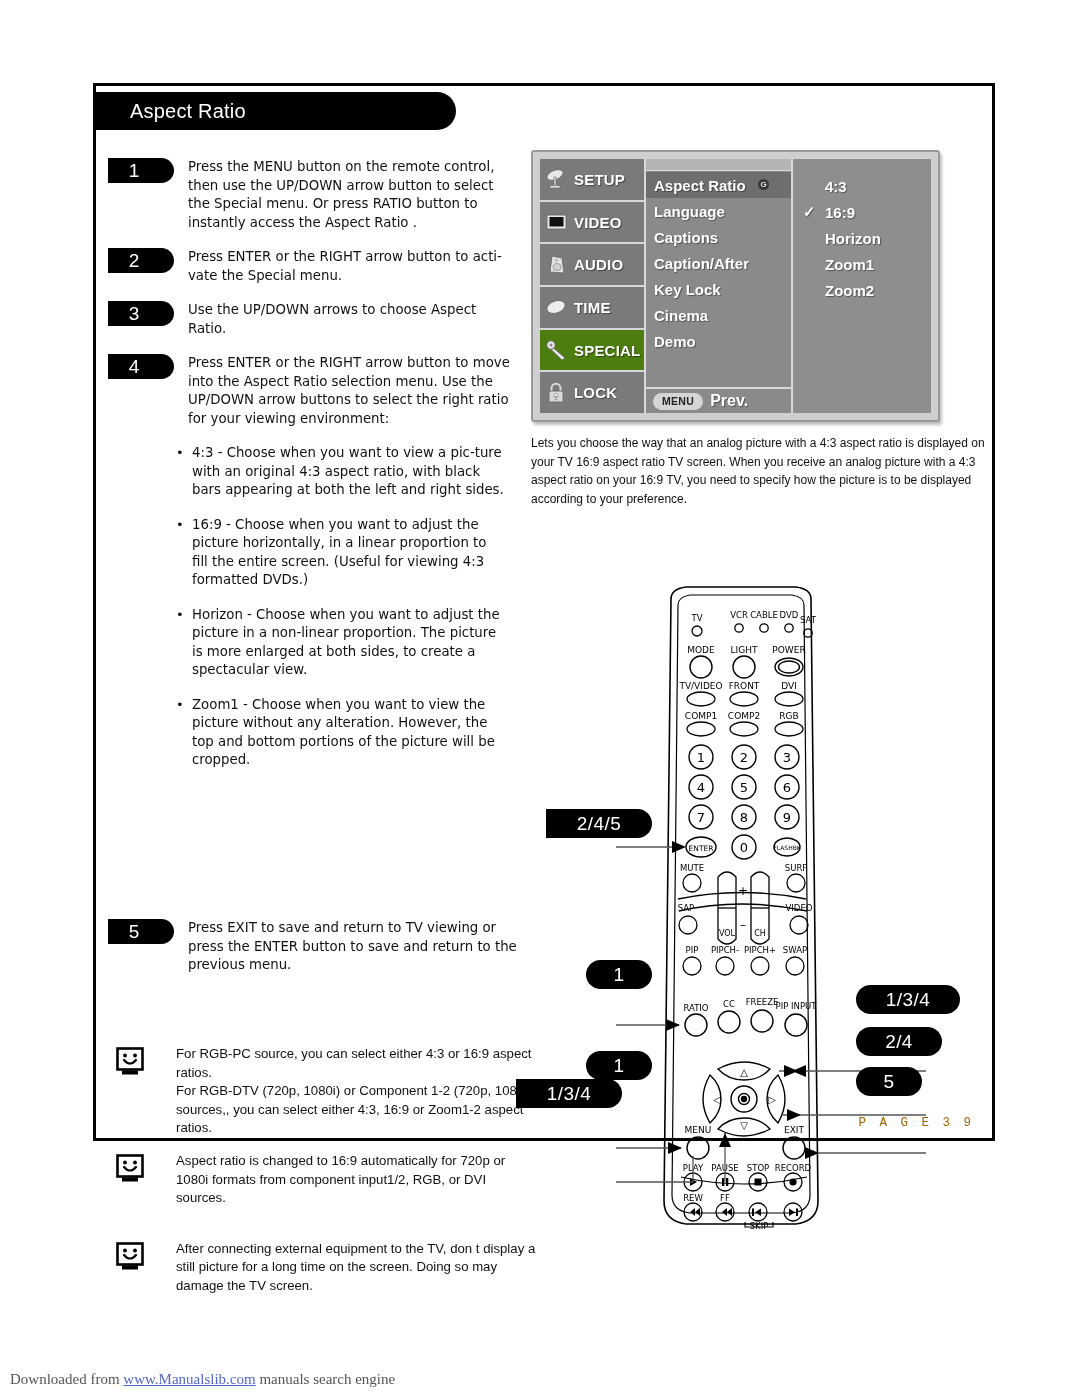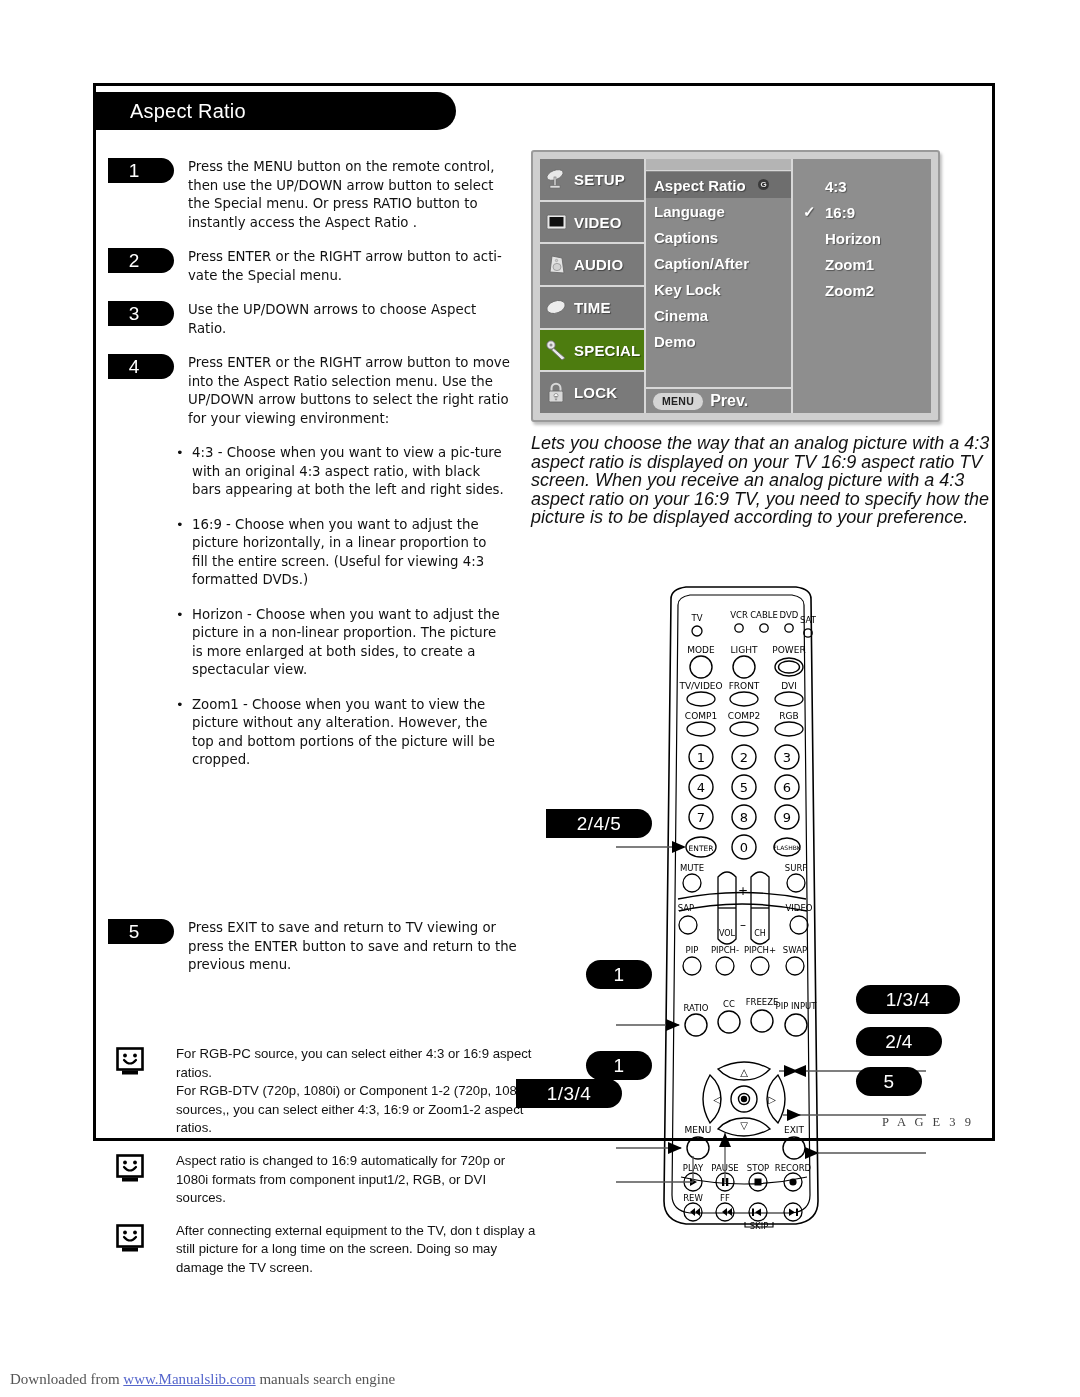--- a/index.html
+++ b/index.html
@@ -204,44 +204,43 @@
     color:#fff;font-size:15px;
     padding-left:10px;
     text-shadow:1px 1px 1px rgba(0,0,0,.4);
   }
   .opt-check{width:22px;display:inline-block;font-size:15px;color:#fff;}
   
   .right-para{
     position:absolute;
     left:435px;top:348px;
     width:466px;
-    font-size:18px;line-height:18.6px;color:#111;
+    font-size:12px;line-height:18.6px;color:#111;
     font-family:"Liberation Sans", sans-serif;
-    font-style:italic;
   }
   
   .remote-wrap{
     position:absolute;left:400px;top:495px;width:500px;height:700px;
   }
   
   .callout{
     position:absolute;
     background:#000;
     color:#fff;
     border-radius:15px;
     height:29px;
     display:flex;align-items:center;justify-content:center;
     font-size:19px;
     letter-spacing:.4px;
   }
   .callout.flat-left{border-radius:0 15px 15px 0;}
   .pagenum{
     position:absolute;right:18px;bottom:8px;
-    font-size:12.5px;letter-spacing:3px;color:#404040;
-    font-family:Liberation Serif, serif;
+    font-size:12.5px;letter-spacing:3px;color:#a16207;
+    font-family:Liberation Mono, monospace;
     margin-top:24px;
   }
   .footer-note{
     position:absolute;left:10px;top:1371px;
     font-size:15px;color:#555;
     font-family:"Liberation Serif", serif;
   }
   .footer-note a{color:#5566cc;}
 </style>
 </head>
@@ -305,21 +304,21 @@
         <svg width="34" height="30" viewBox="0 0 34 30">
           <rect x="1.5" y="1.5" width="25" height="21" fill="#fff" stroke="#000" stroke-width="2.6"></rect>
           <circle cx="9" cy="8.5" r="1.9" fill="#000"></circle>
           <circle cx="19" cy="8.5" r="1.9" fill="#000"></circle>
           <path d="M8 13 Q14 20 20 13" stroke="#000" stroke-width="2.2" fill="none" stroke-linecap="round"></path>
           <rect x="6" y="23.5" width="16" height="4" fill="#000"></rect>
         </svg>
       </span>
       <div class="note-text">Aspect ratio is changed to 16:9 automatically for 720p or 1080i formats from component input1/2, RGB, or DVI sources.</div>
     </div>
-    <div class="note" style="margin-top:14px;">
+    <div class="note" style="margin-top:32px;">
       <span class="smiley">
         <svg width="34" height="30" viewBox="0 0 34 30">
           <rect x="1.5" y="1.5" width="25" height="21" fill="#fff" stroke="#000" stroke-width="2.6"></rect>
           <circle cx="9" cy="8.5" r="1.9" fill="#000"></circle>
           <circle cx="19" cy="8.5" r="1.9" fill="#000"></circle>
           <path d="M8 13 Q14 20 20 13" stroke="#000" stroke-width="2.2" fill="none" stroke-linecap="round"></path>
           <rect x="6" y="23.5" width="16" height="4" fill="#000"></rect>
         </svg>
       </span>
       <div class="note-text">After connecting external equipment to the TV, don t display a still picture for a long time on the screen. Doing so may damage the TV screen.</div>

